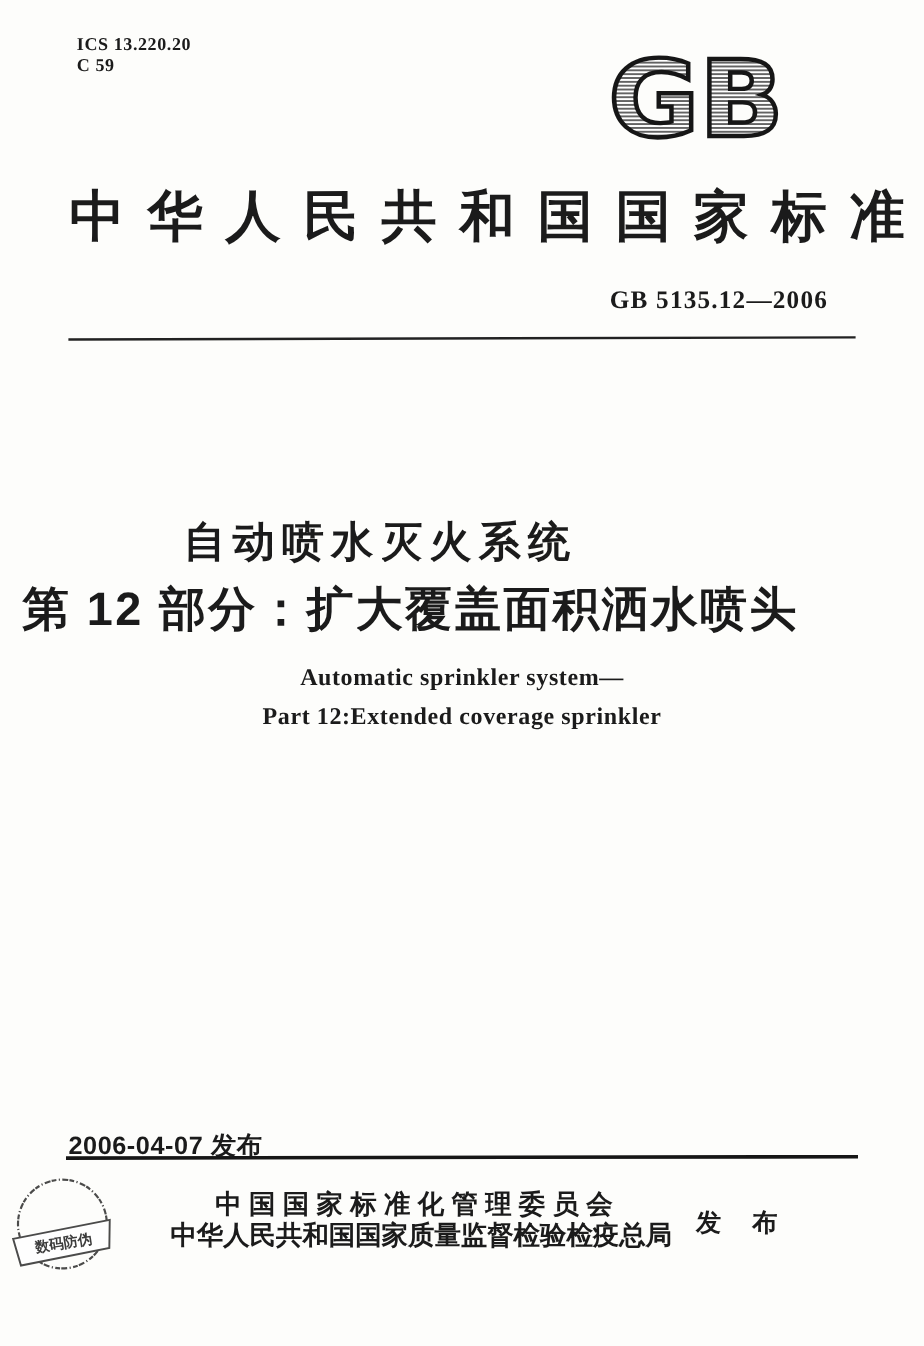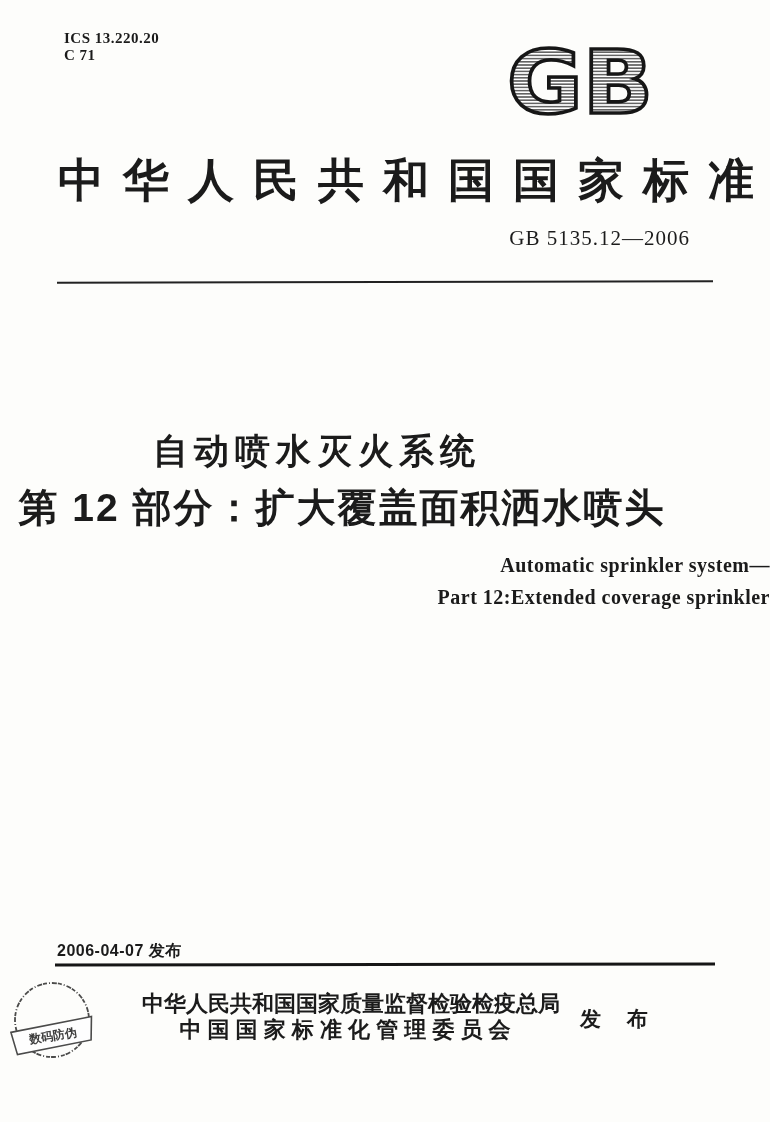--- a/index.html
+++ b/index.html
@@ -43,23 +43,23 @@
     font-weight: bold;
     font-size: 46px;
     letter-spacing: 19px;
     white-space: nowrap;
     text-align: center;
   }
 
   .std-number {
     position: absolute;
     right: 80px;
-    top: 226px;
-    font-family: "Liberation Serif", serif;
-    font-weight: normal;
+    top: 238px;
+    font-family: "Liberation Serif", serif;
+    font-weight: bold;
     font-size: 21px;
     letter-spacing: 1px;
   }
 
   .rule-thin {
     position: absolute;
     left: 57px;
     top: 281px;
     width: 656px;
     height: 2px;
@@ -90,38 +90,38 @@
     font-size: 39px;
     letter-spacing: 2px;
     white-space: nowrap;
   }
 
   .title-en {
     position: absolute;
     left: 0;
     top: 549px;
     width: 770px;
-    text-align: right;
+    text-align: center;
     font-family: "Liberation Serif", serif;
     font-weight: bold;
     font-size: 20px;
     line-height: 32px;
     letter-spacing: 0.5px;
   }
 
   .dates-row {
     position: absolute;
     left: 57px;
     top: 941px;
     width: 656px;
     display: flex;
     justify-content: space-between;
     font-family: "Liberation Sans", sans-serif;
     font-weight: bold;
-    font-size: 16px;
+    font-size: 21px;
     letter-spacing: 0.5px;
   }
 
   .rule-thick {
     position: absolute;
     left: 55px;
     top: 963px;
     width: 660px;
     height: 3px;
     background: #161616;
@@ -161,21 +161,21 @@
     opacity: 0.85;
   }
 </style>
 </head>
 <body>
 
 <div class="page">
 
   <div class="ics-block">
     <div>ICS 13.220.20</div>
-    <div>C 71</div>
+    <div>C 59</div>
   </div>
 
   <svg class="gb-logo" viewBox="0 0 154 84" xmlns="http://www.w3.org/2000/svg">
     <defs>
       <pattern id="hatch" width="3.2" height="3.2" patternUnits="userSpaceOnUse">
         <rect width="3.2" height="3.2" fill="#ffffff"></rect>
         <line x1="0" y1="1.6" x2="3.2" y2="1.6" stroke="#1b1b1b" stroke-width="1.1"></line>
       </pattern>
     </defs>
     <text x="77" y="72" text-anchor="middle" font-family="DejaVu Sans, sans-serif" font-weight="bold" font-size="88" textLength="146" lengthAdjust="spacingAndGlyphs" fill="url(#hatch)" stroke="#161616" stroke-width="3.6">GB</text>
@@ -195,22 +195,22 @@
     <div>Part 12:Extended coverage sprinkler</div>
   </div>
 
   <div class="dates-row">
     <span>2006-04-07 发布</span>
   </div>
 
   <div class="rule-thick"></div>
 
   <div class="publisher-block">
+    <div>中 国 国 家 标 准 化 管 理 委 员 会</div>
     <div>中华人民共和国国家质量监督检验检疫总局</div>
-    <div>中 国 国 家 标 准 化 管 理 委 员 会</div>
   </div>
 
   <div class="release-label">发 布</div>
 
   <svg class="stamp" viewBox="0 0 100 108" xmlns="http://www.w3.org/2000/svg">
     <circle cx="48" cy="50" r="37" fill="none" stroke="#2c2c2c" stroke-width="1.8" stroke-dasharray="4 2 1 2 5 1"></circle>
     <g transform="rotate(-9 48 66)">
       <polygon points="8,56 90,53 86,76 11,79" fill="#ffffff" stroke="#2c2c2c" stroke-width="1.6"></polygon>
       <text x="49" y="70" text-anchor="middle" font-family="Liberation Sans, sans-serif" font-weight="bold" font-size="12" fill="#1b1b1b">数码防伪</text>
     </g>

